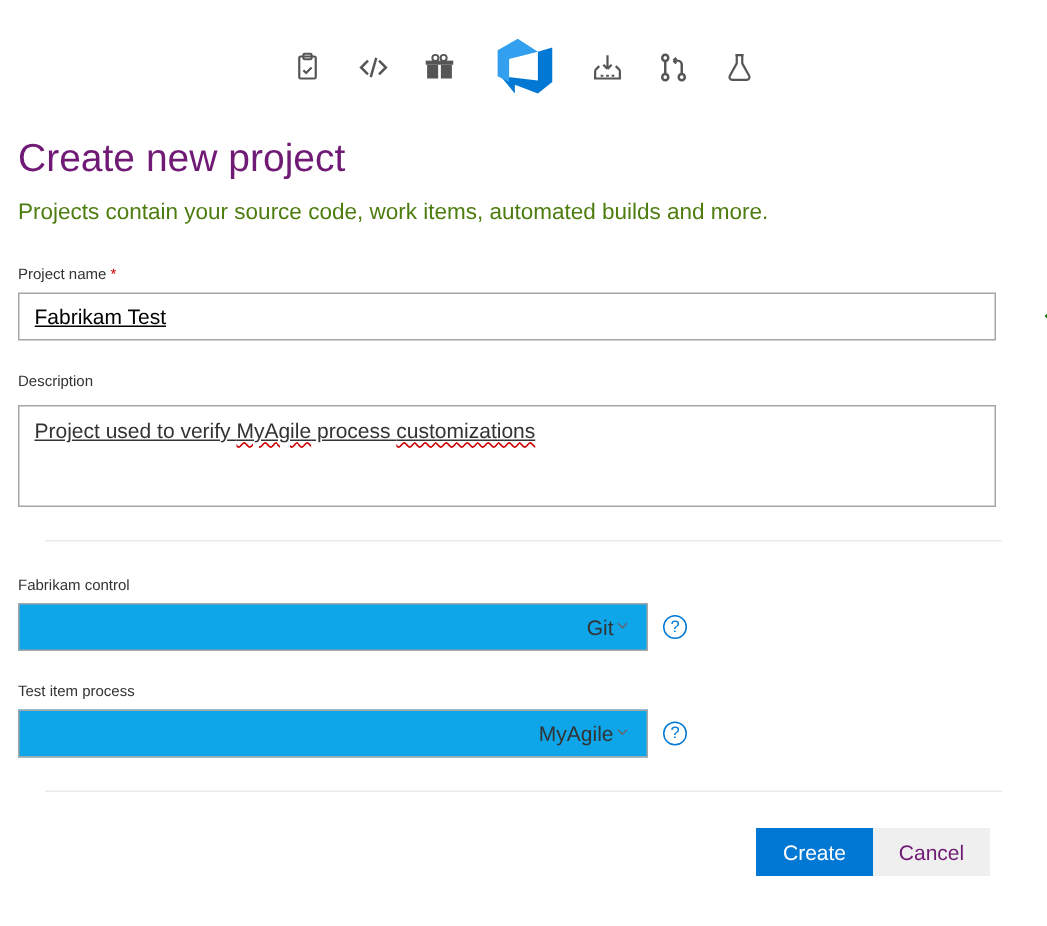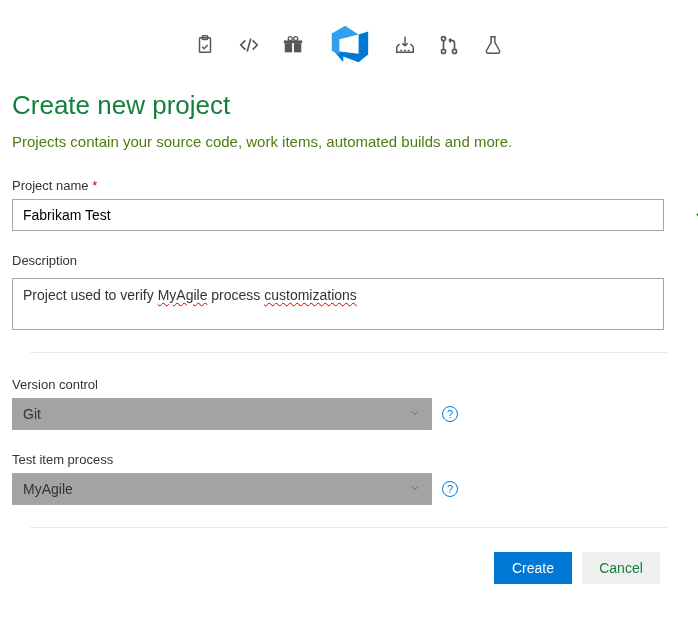--- a/index.html
+++ b/index.html
@@ -18,43 +18,44 @@
       align-items: center;
       gap: 22px;
       padding: 22px 0 12px;
     }
     .icon-row .ic { color: #555; display:flex; align-items:center; justify-content:center; }
     .icon-row .ic svg { width: 22px; height: 22px; }
     .icon-row .ic.active svg { width: 46px; height: 46px; }
     h1 {
       font-size: 26px;
       font-weight: 400;
-      color: #15803d;
+      color: #701a75;
       margin: 10px 0 12px;
     }
     .subtitle {
       font-size: 15px;
       color: #4d7c0f;
       margin-bottom: 28px;
     }
     .field-label {
-      font-size: 13px;
+      font-size: 10px;
       color: #333;
       margin-bottom: 6px;
       display: block;
     }
     .req { color: #c00; }
     .input-wrap { position: relative; margin-bottom: 22px; }
     .text-input {
       width: 652px;
       height: 32px;
       border: 1px solid #a6a6a6;
       padding: 0 10px;
       font-size: 14px;
       font-family: inherit;
+      text-decoration: underline;
     }
     .check {
       position: absolute;
       right: -26px;
       top: 6px;
       color: #107c10;
     }
     .check svg { width: 18px; height: 18px; }
     .squiggly { text-decoration: underline wavy #c00 1px; text-underline-offset: 2px; }
     .divider {
@@ -67,56 +68,56 @@
       align-items: center;
       gap: 10px;
       margin-bottom: 22px;
     }
     .faux-select {
       width: 420px;
       height: 32px;
       border: 1px solid #a6a6a6;
       display: flex;
       align-items: center;
-      justify-content: space-between;
+      justify-content: flex-end;
       padding: 0 10px;
       font-size: 14px;
-      background: #a3a3a3;
+      background: #0ea5e9;
       cursor: pointer;
     }
     .faux-select .chev { color: #666; }
     .help {
       width: 16px; height: 16px;
       border: 1px solid #0078d4;
       border-radius: 50%;
       color: #0078d4;
       font-size: 11px;
       display: flex;
       align-items: center;
       justify-content: center;
       cursor: pointer;
     }
     .btn-row {
       display: flex;
       justify-content: flex-end;
-      gap: 10px;
+      gap: 0;
       margin-top: 12px;
       margin-right: 26px;
     }
     .btn {
       min-width: 78px;
       height: 32px;
       border: none;
       font-size: 14px;
       font-family: inherit;
       cursor: pointer;
       padding: 0 16px;
     }
     .btn-primary { background: #0078d4; color: #fff; }
-    .btn-secondary { background: #efefef; color: #15803d; }
+    .btn-secondary { background: #efefef; color: #701a75; }
   </style>
 </head>
 <body>
 
 <div class="icon-row">
   <span class="ic">
     <svg viewBox="0 0 24 24" fill="none" stroke="currentColor" stroke-width="1.6">
         <rect x="6" y="4" width="12" height="16" rx="1"></rect>
         <rect x="9" y="2" width="6" height="4" rx="1"></rect>
         <path d="M9 14l2 2 4-4"></path>
@@ -175,28 +176,28 @@
   <input type="text" class="text-input" value="Fabrikam Test" style="">
   <span class="check">
     <svg viewBox="0 0 24 24" fill="none" stroke="currentColor" stroke-width="2.4">
         <path d="M4 12l5 5L20 6"></path>
       </svg>
   </span>
 </div>
 
 <label class="field-label">Description</label>
 <div class="input-wrap">
-  <div class="text-input" style="width: 652px; height: 52px; padding: 8px 10px; overflow: hidden; margin-top: 10px;" contenteditable="true">
+  <div class="text-input" style="width: 652px; height: 68px; padding: 8px 10px; overflow: hidden; margin-top: 10px;" contenteditable="true">
     <span>Project used to verify </span><span class="squiggly">MyAgile</span><span> process </span><span class="squiggly">customizations</span>
   </div>
 </div>
 
 <hr class="divider">
 
-<label class="field-label">Version control</label>
+<label class="field-label">Fabrikam control</label>
 <div class="select-row">
   <div class="faux-select">
     <span>Git</span>
     <span class="chev">
       <svg width="12" height="12" viewBox="0 0 24 24" fill="none" stroke="currentColor" stroke-width="2">
           <path d="M6 9l6 6 6-6"></path>
         </svg>
     </span>
   </div>
   <span class="help">?</span>

